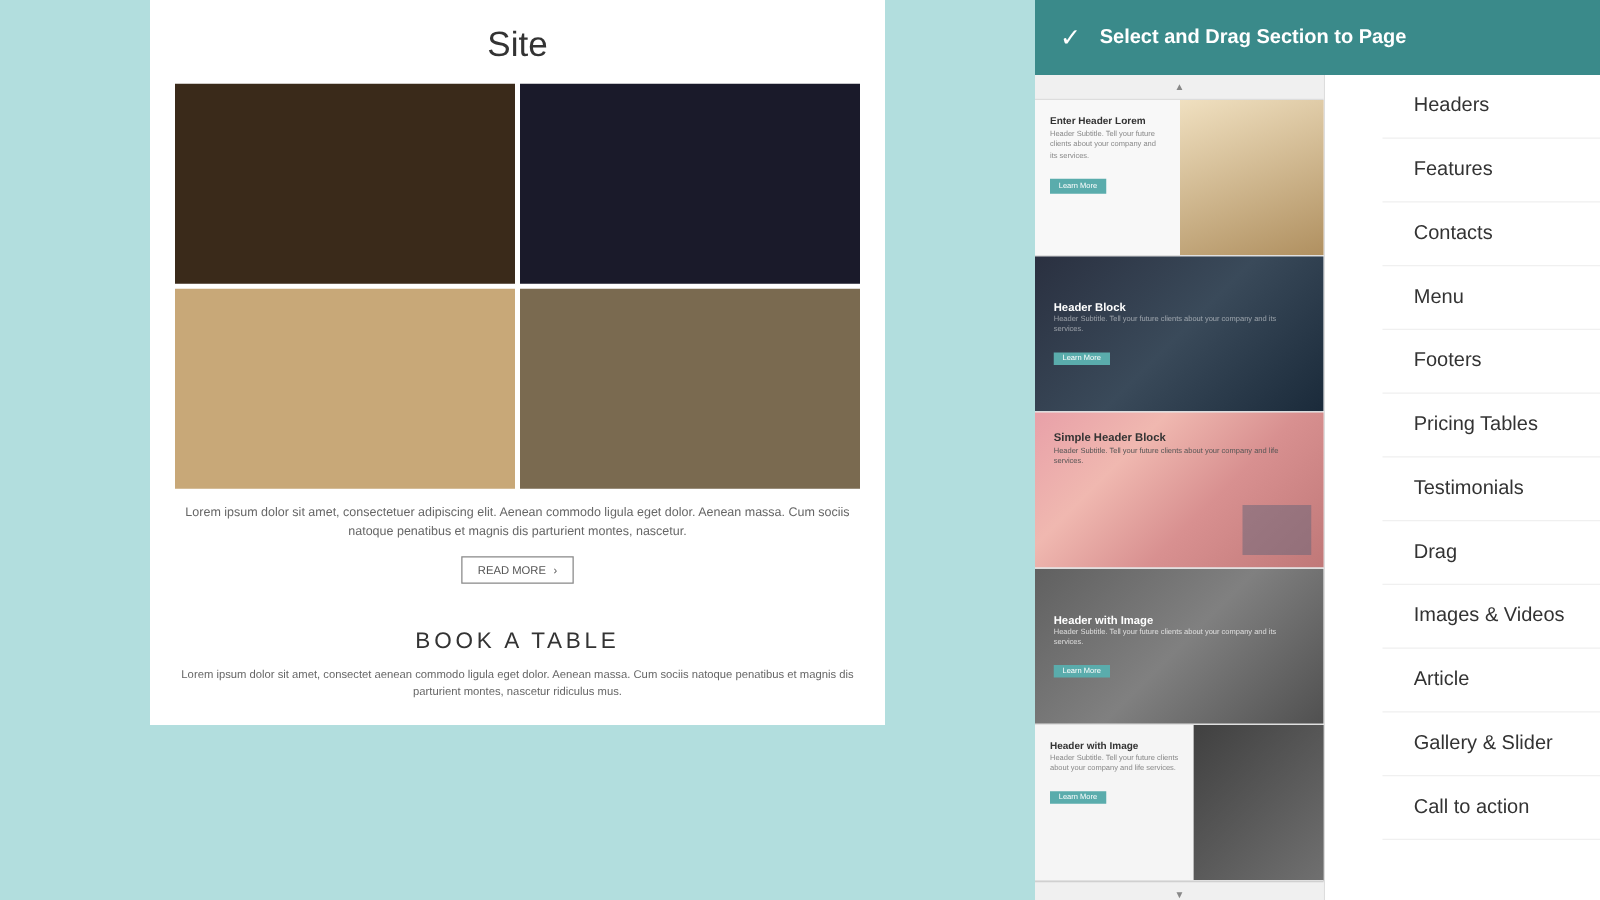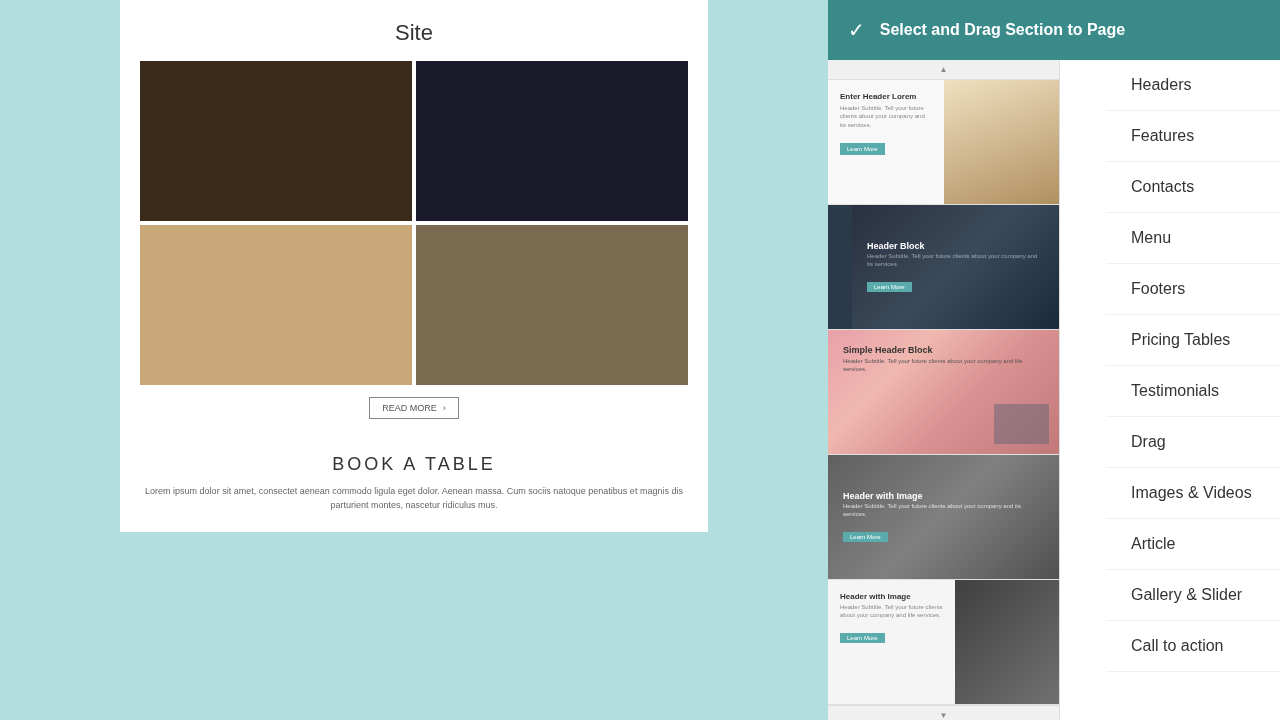--- a/index.html
+++ b/index.html
@@ -17,21 +17,21 @@
     .page-content {
       background: white;
       margin: 0 120px;
       padding: 20px;
       position: relative;
       top: 0;
     }
 
     .site-title {
       text-align: center;
-      font-size: 22px;
+      font-size: 28px;
       color: #333;
       margin-bottom: 15px;
       font-weight: normal;
     }
 
     .photo-grid {
       display: grid;
       grid-template-columns: 1fr 1fr;
       grid-template-rows: auto auto;
       gap: 4px;
@@ -172,21 +172,20 @@
     .thumb1 {
       background: linear-gradient(to right, #f8f8f8 50%, #e8d8c8 50%);
       position: relative;
     }
 
     
     .thumb2 {
       background: #2a3a4a;
       position: relative;
       overflow: hidden;
-      padding-left: 24px;
     }
 
     .thumb2-bg {
       width: 100%;
       height: 100%;
       background: linear-gradient(135deg, #2a3040 0%, #3a4a5a 50%, #1a2a3a 100%);
       display: flex;
       align-items: center;
     }
 
@@ -313,20 +312,21 @@
   <div class="page-content">
     <div class="site-title">Site</div>
 
     <div class="photo-grid">
       <div class="large photo-wine photo-cell"></div>
       <div class="medium photo-bar photo-cell"></div>
       <div class="small1 photo-salad photo-cell"></div>
       <div class="small2 photo-food photo-cell"></div>
     </div>
 
+    <p class="lorem-text">Lorem ipsum dolor sit amet, consectetuer adipiscing elit. Aenean commodo ligula eget dolor. Aenean massa. Cum sociis natoque penatibus et magnis dis parturient montes, nascetur.</p>
 
     <div class="read-more-btn">
       <div class="read-more-inner">
         <span>READ MORE</span>
         <span>›</span>
       </div>
     </div>
 
     <div class="book-table">
       <h2>BOOK A TABLE</h2>

